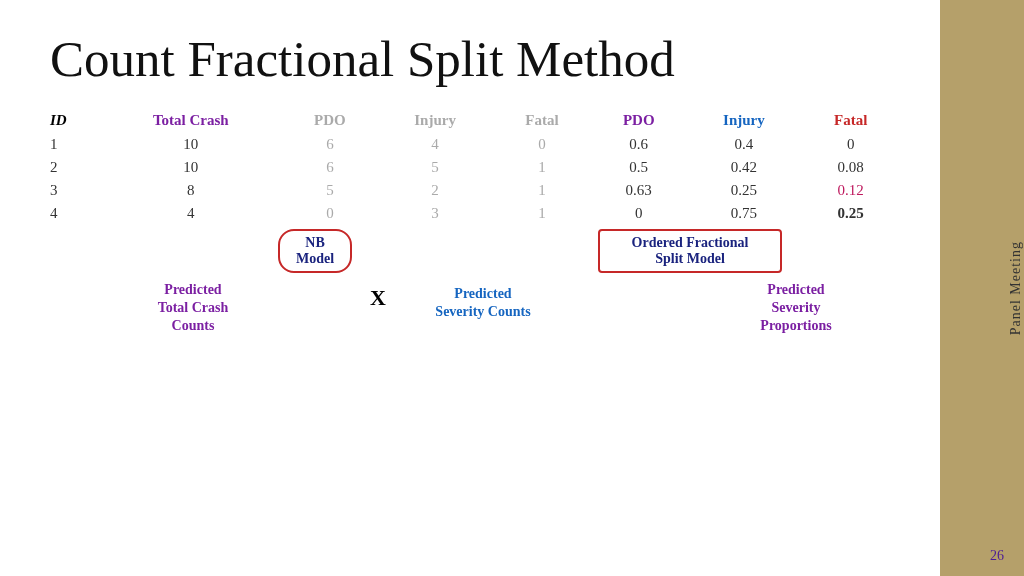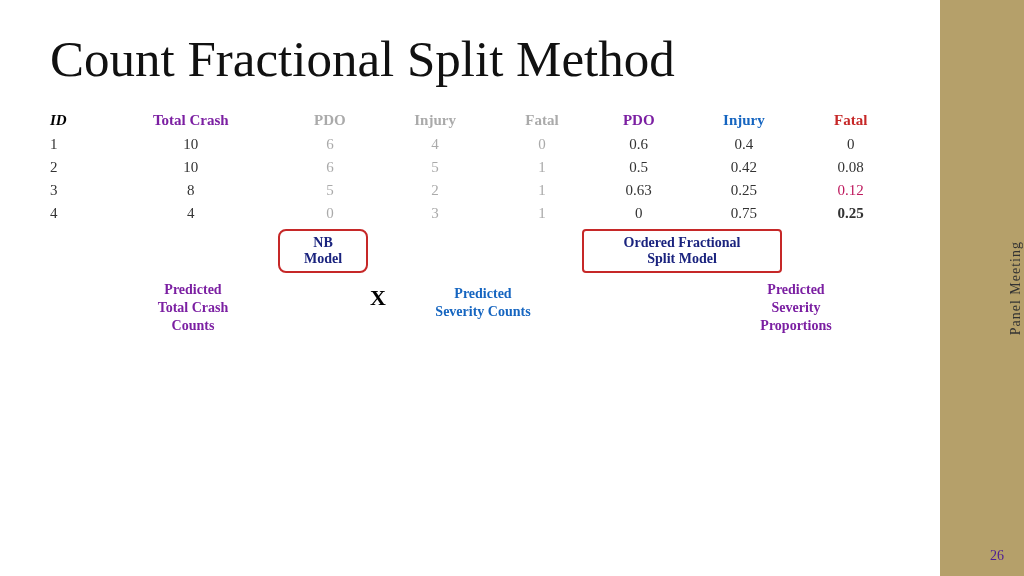--- a/index.html
+++ b/index.html
@@ -94,39 +94,39 @@
     .header-fatal-grey { color: #aaa; }
     .header-pdo-purple { color: #7b1fa2; }
     .header-injury-blue { color: #1565c0; }
     .header-fatal-red { color: #c62828; }
 
     .cell-grey { color: #aaa; }
     .cell-normal { color: #333; }
 
     .nb-model-box {
       border: 2px solid #c62828;
-      border-radius: 8px;
+      border-radius: 16px;
       padding: 4px 12px;
       margin-left: 120px;
       text-align: center;
       font-size: 14px;
       font-weight: bold;
       color: #1a237e;
-      width: 90px;
+      width: 74px;
     }
 
     .ofsm-box {
       border: 2px solid #c62828;
       border-radius: 4px;
       padding: 4px 12px;
       text-align: center;
       font-size: 14px;
       font-weight: bold;
       color: #1a237e;
-      width: 200px;
+      width: 184px;
       margin-left: auto;
       margin-right: 60px;
     }
 
     .label-predicted-total {
       color: #7b1fa2;
       font-size: 14px;
       font-weight: bold;
       text-align: center;
       width: 130px;

